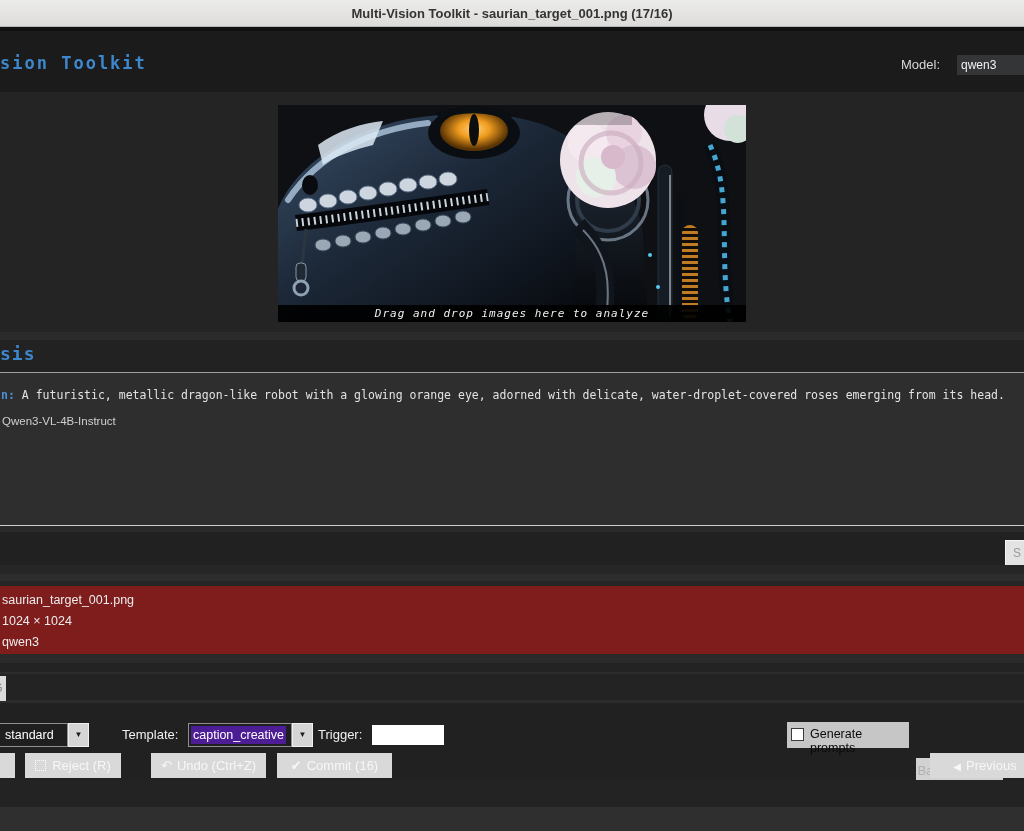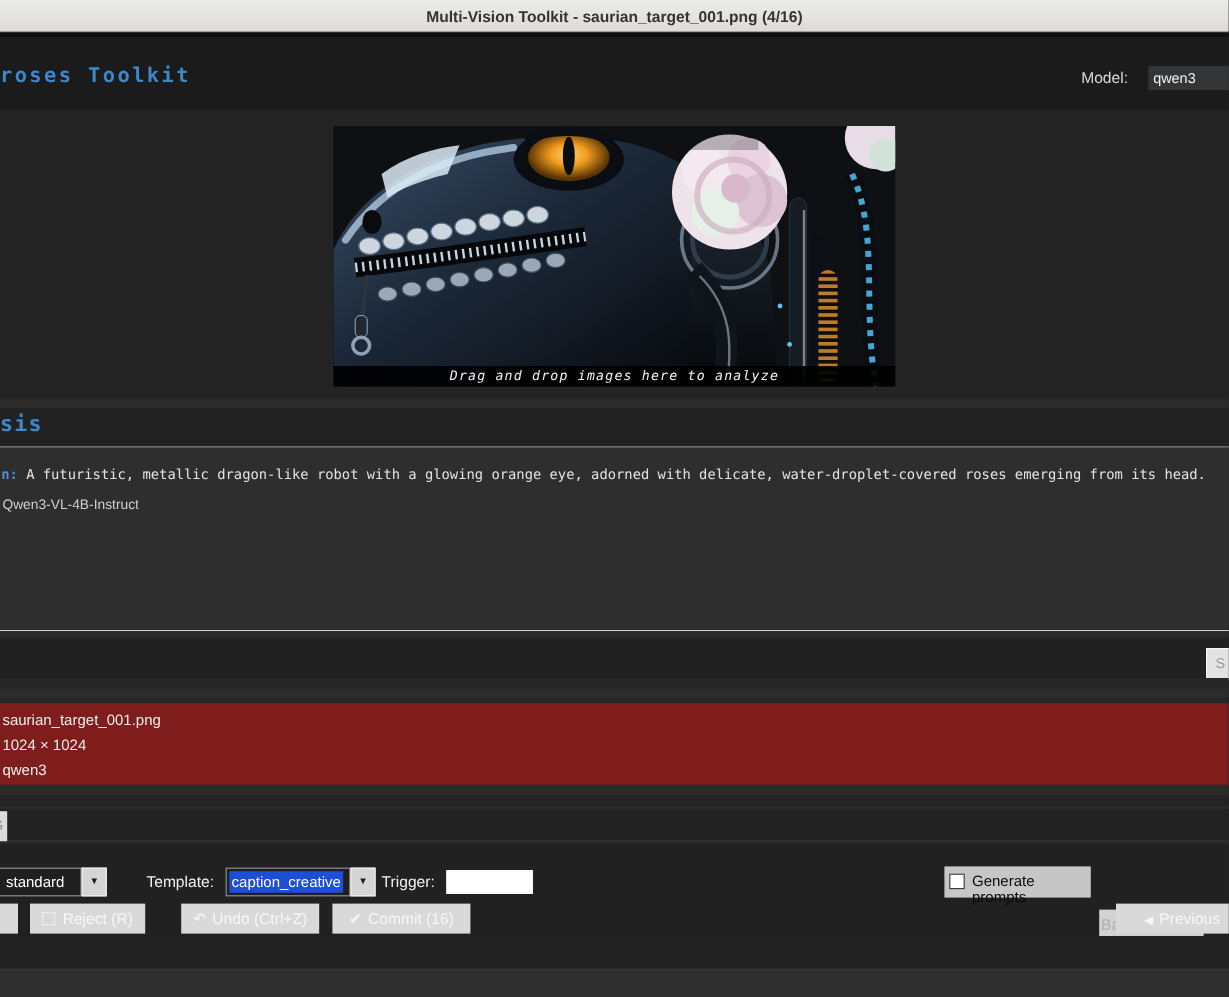--- a/index.html
+++ b/index.html
@@ -75,26 +75,26 @@
   .box-icon{display:inline-block;width:9px;height:9px;border:1px dotted #fdfdfd;margin-right:6px;vertical-align:-1px;}
   .btn-icn{margin-right:5px;font-family:"DejaVu Sans",sans-serif;}
   .prev-icn{font-size:10px;margin-right:5px;font-family:"DejaVu Sans",sans-serif;}
   .bot-band1{top:780px;height:27px;background:#232323;}
   .bot-band2{top:807px;height:24px;background:#2f2f2f;}
 </style>
 </head>
 <body>
 
 <div class="band titlebar">
-  <span>Multi-Vision Toolkit - saurian_target_001.png (4/16)</span>
+  <span>Multi-Vision Toolkit - saurian_target_001.png (17/16)</span>
 </div>
 <div class="band win-edge"></div>
 
 <div class="band header">
-  <div class="abs app-title" style="left:0;top:22px;">roses Toolkit</div>
+  <div class="abs app-title" style="left:0;top:22px;">sion Toolkit</div>
 </div>
 <div class="abs model-label">Model:</div>
 <input class="abs model-input" type="text" value="qwen3" style="">
 
 <div class="band viewer-band"></div>
 <div class="abs image-box">
   <svg width="468" height="217" viewBox="0 0 468 217" aria-hidden="true">
     <defs>
       <radialGradient id="eyeg" cx="50%" cy="45%">
         <stop offset="0%" stop-color="#ffd37a"></stop>
@@ -215,21 +215,21 @@
 
 <div class="band controls-band"></div>
 <div class="combo-field" style="left:-8px;width:76px;padding-left:12px;">
   <span>standard</span>
 </div>
 <div class="combo-arrow" style="left:68px;">
   <span>▼</span>
 </div>
 <div class="ctl-label" style="left:122px;">Template:</div>
 <div class="combo-field" style="left:188px;width:104px;padding-left:2px;">
-  <span style="background:#1d4ed8;color:#fff;padding:2px 2px;">caption_creative</span>
+  <span style="background:#4c1d95;color:#fff;padding:2px 2px;">caption_creative</span>
 </div>
 <div class="combo-arrow" style="left:292px;">
   <span>▼</span>
 </div>
 <div class="ctl-label" style="left:318px;">Trigger:</div>
 <input class="trigger-input" type="text" value="" style="">
 <div class="abs gen-panel">
   <span class="gen-check"></span>
   <span class="gen-label">Generate prompts</span>
 </div>

